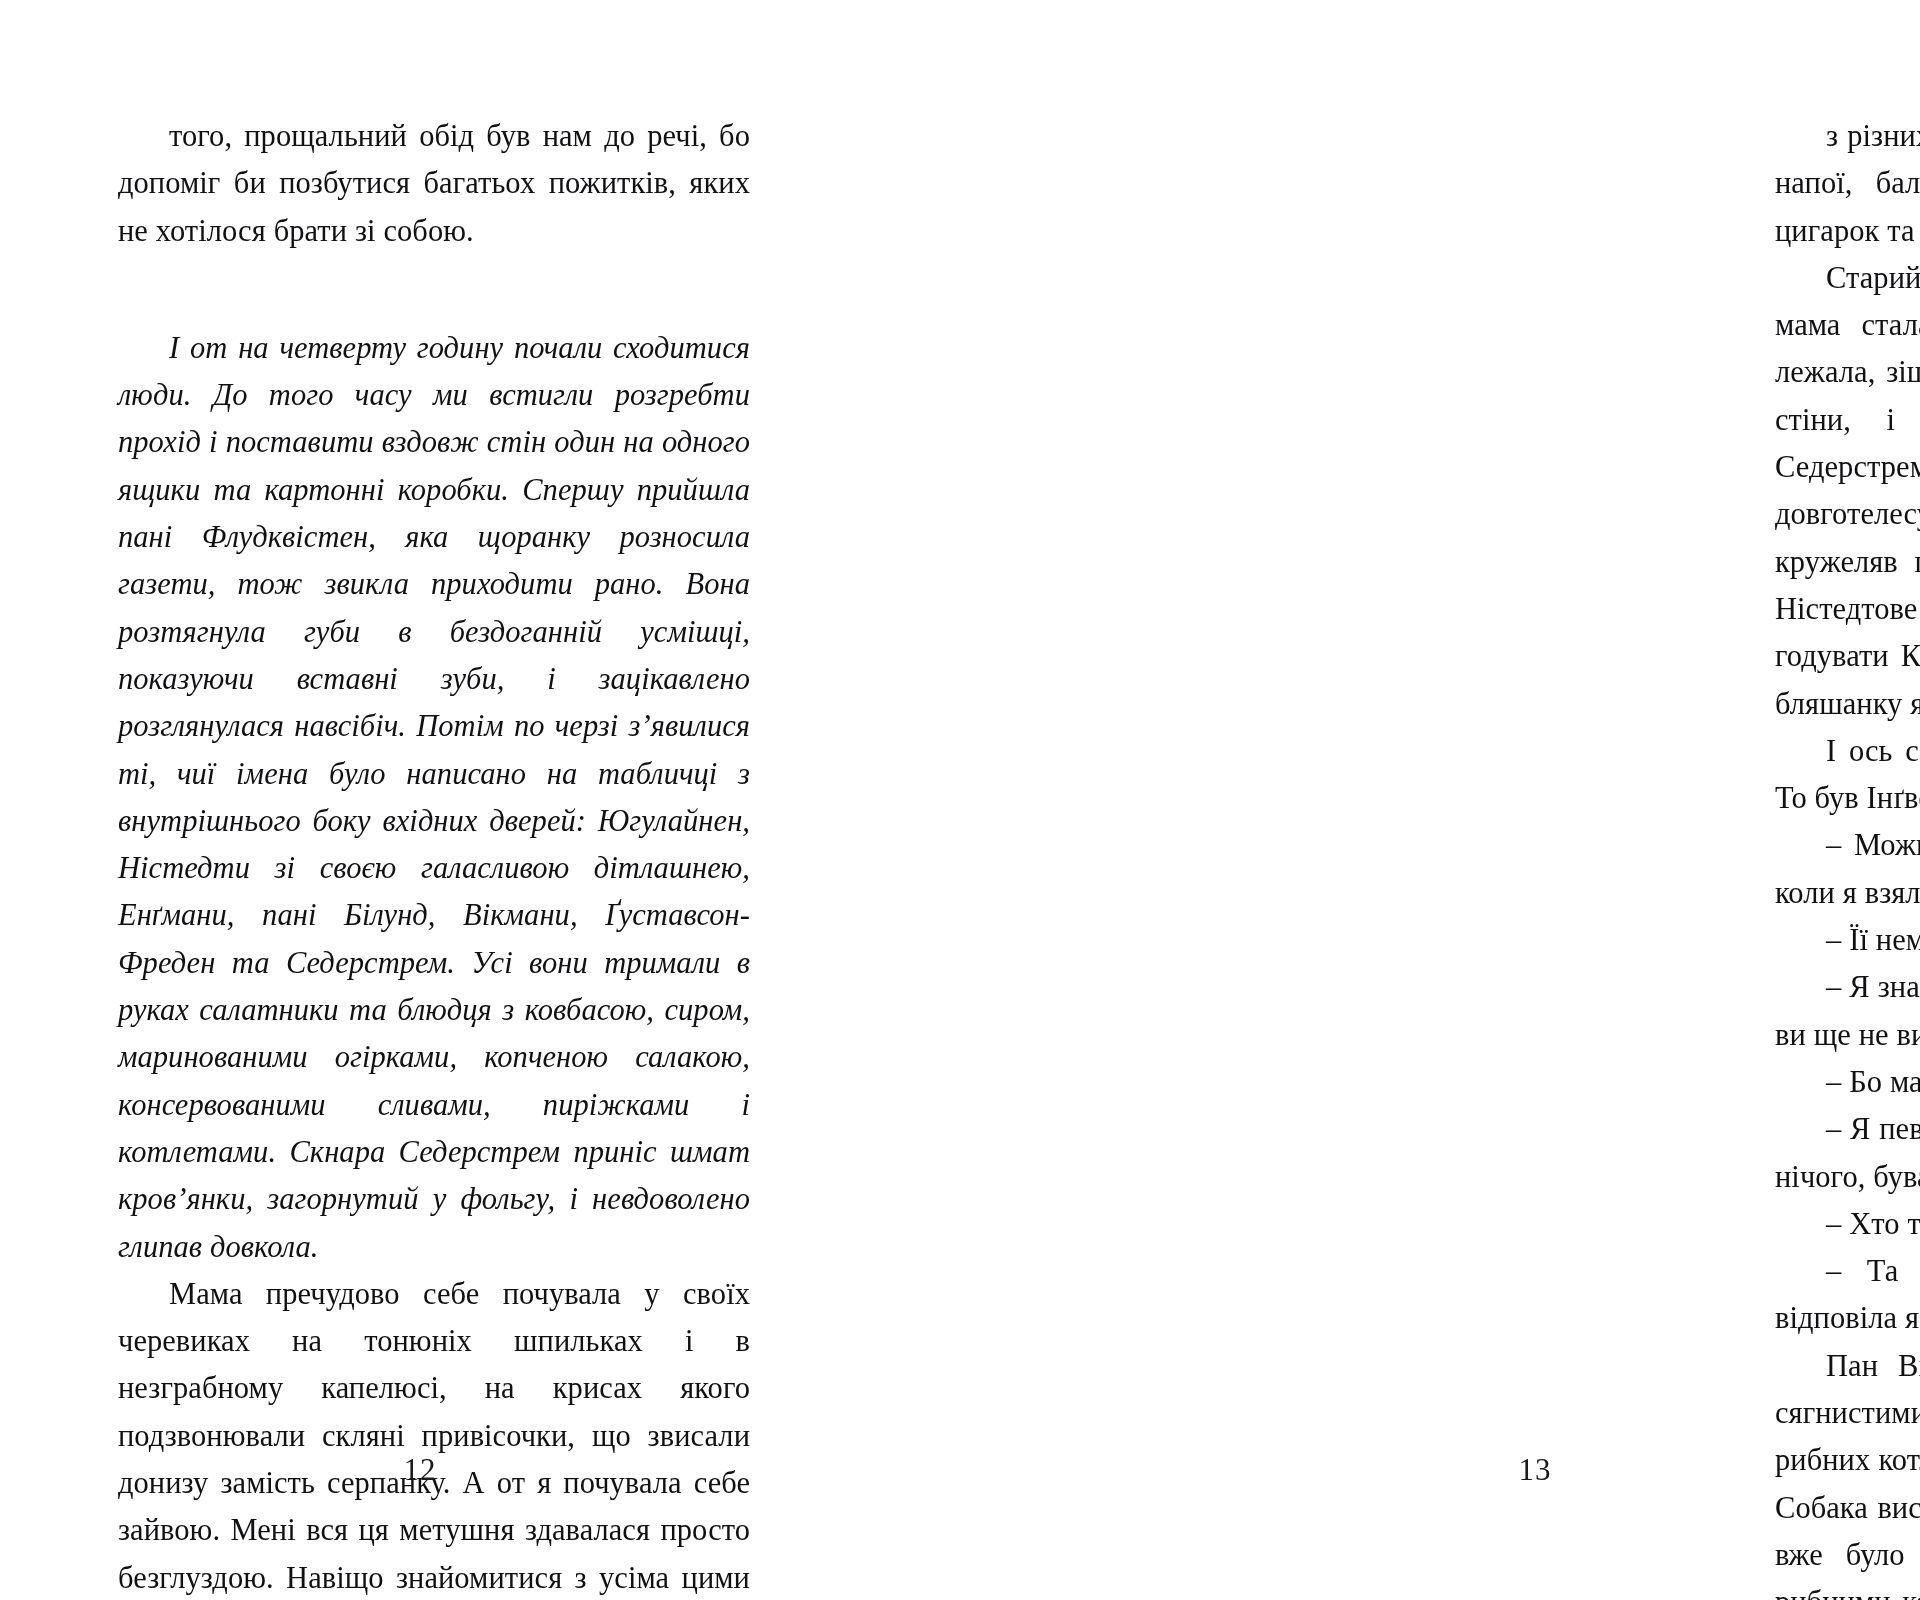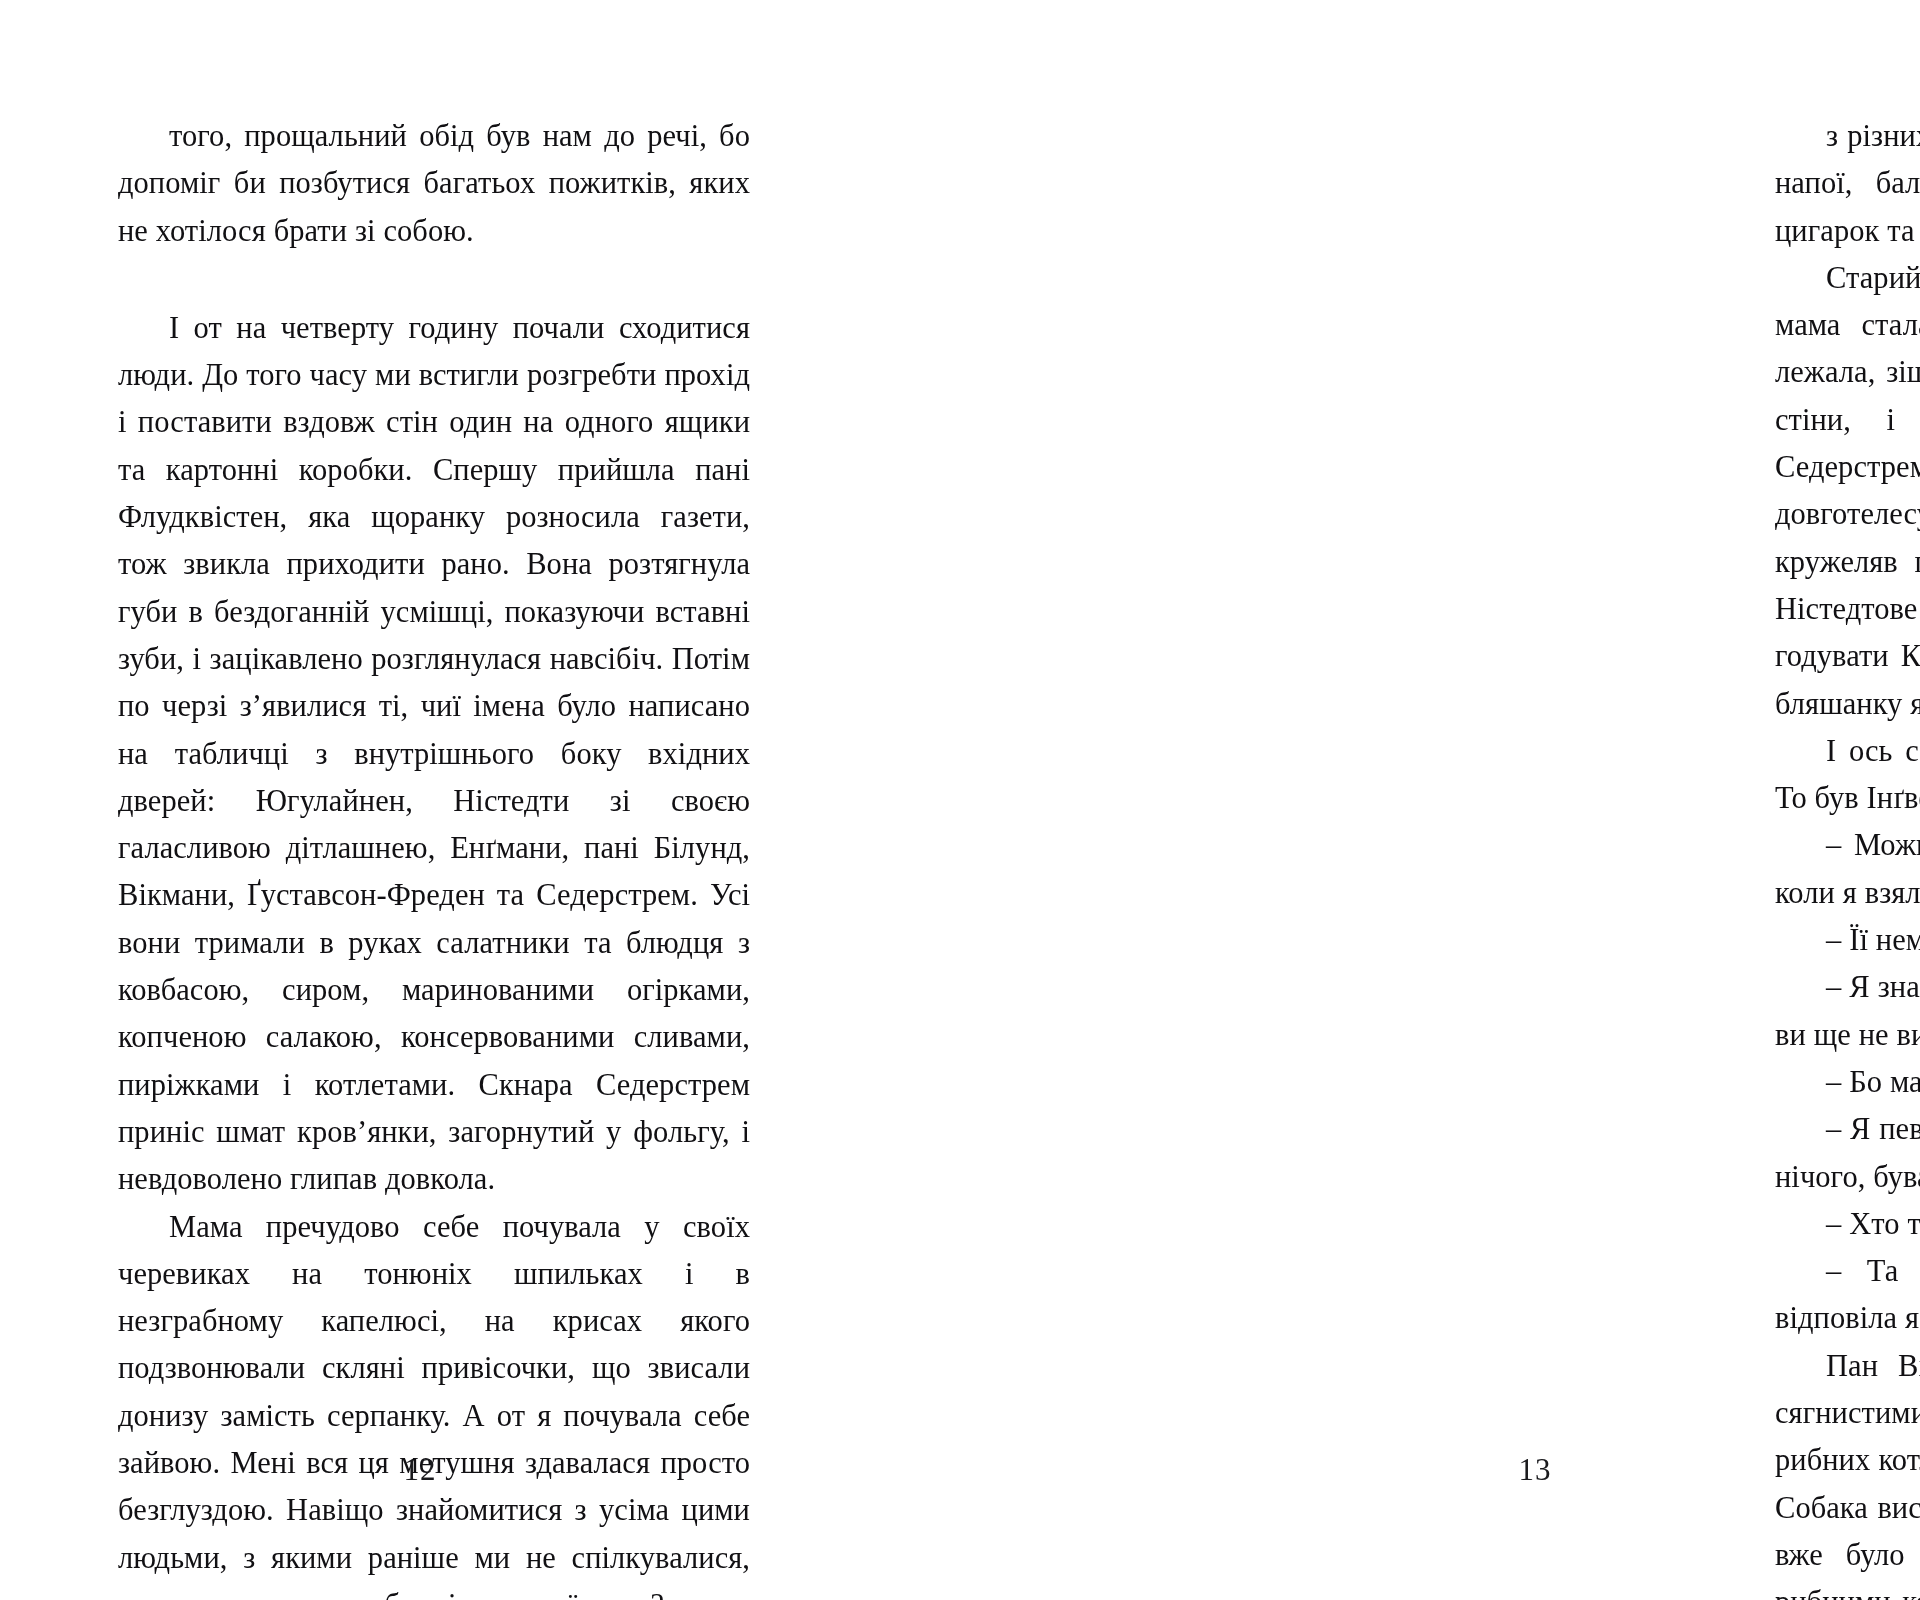--- a/index.html
+++ b/index.html
@@ -50,21 +50,21 @@
     text-justify: inter-word;
     text-indent: 51px;
     letter-spacing: 0.05px;
     word-spacing: 0.2px;
     -webkit-hyphens: none;
     hyphens: none;
   }
   p.para.dialogue { text-indent: 51px; }
 
   
-  p.para.gap-before { margin-top: 50px; }
+  p.para.gap-before { margin-top: 70px; font-style: italic; }
 
   .folio {
     position: absolute;
     font-family: Liberation Serif, serif;
     font-size: 31px;
     color: #1a1a1d;
     letter-spacing: 1px;
     top: 1452px;
   }
   .page-left .folio { left: 0; width: 960px; text-align: center; text-indent: -120px; }

